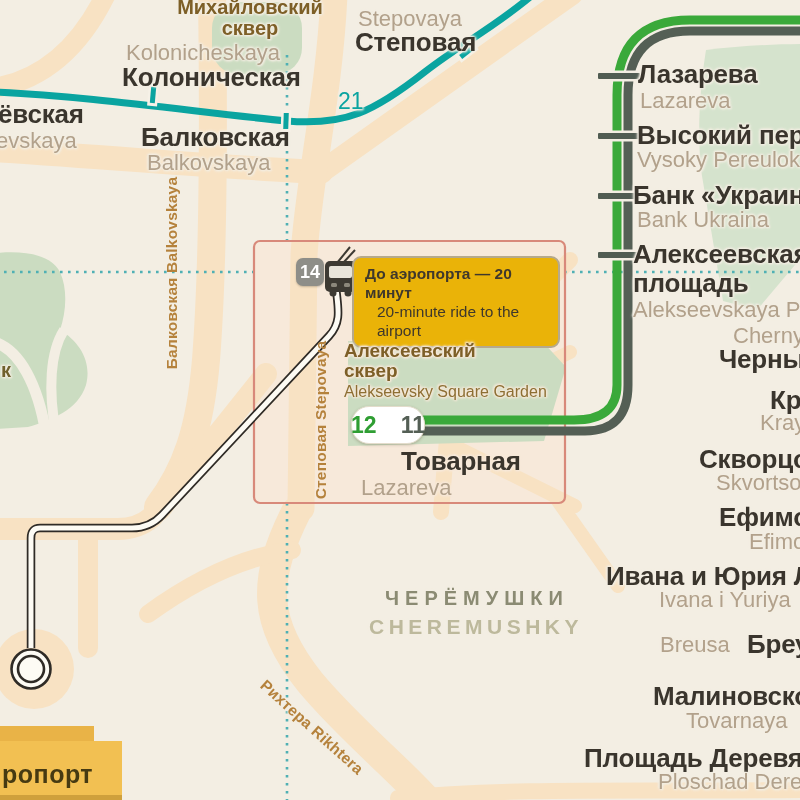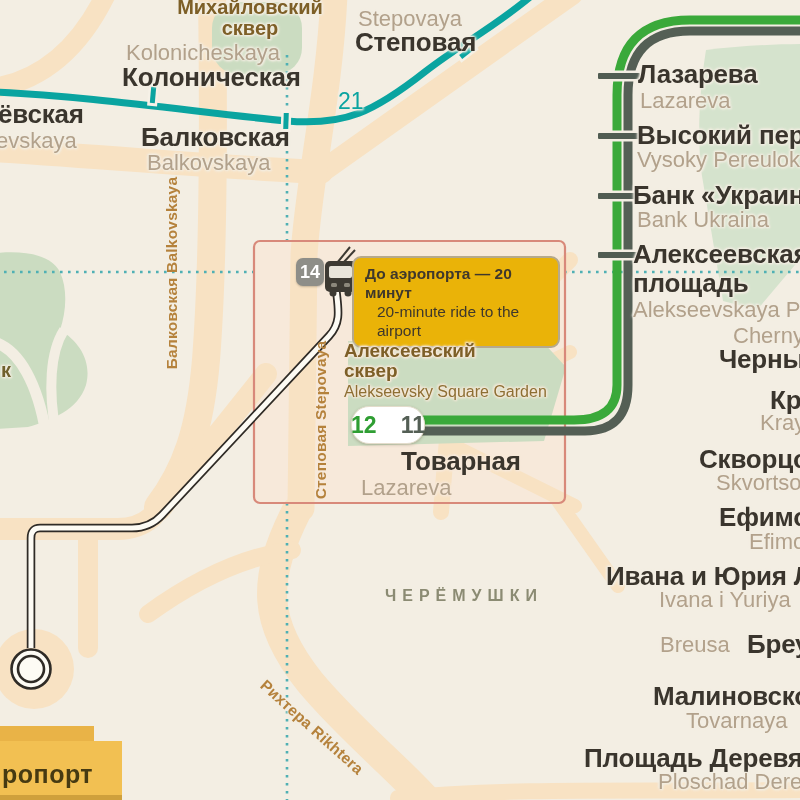--- a/index.html
+++ b/index.html
@@ -9,21 +9,21 @@
   .main{font-size:26px;font-weight:600;color:#3a352d;letter-spacing:-0.2px;}
   .tr{font-size:22px;font-weight:400;color:#b2a18b;}
   .halo{text-shadow:0 0 3px #f3eee3,0 0 3px #f3eee3,0 0 4px #f3eee3,1px 1px 2px #f3eee3,-1px -1px 2px #f3eee3;}
   .halo-box{text-shadow:0 0 3px #f7e9da,0 0 3px #f7e9da,0 0 4px #f7e9da,1px 1px 2px #f7e9da,-1px -1px 2px #f7e9da;}
   .wrap{white-space:normal;width:190px;}
   .street{font-size:15.5px;font-weight:600;color:#b5823c;letter-spacing:0.2px;}
   .rot{transform:translate(-50%,-50%) rotate(-90deg);}
   .parklabel{font-size:19px;font-weight:600;color:#7d5f27;line-height:1.05;}
   .parklabel-tr{font-size:16px;font-weight:400;color:#8d6f33;margin-top:3px;}
   .route-num{font-size:23px;font-weight:400;color:#0aa4a0;}
-  .district-ru{font-size:16px;font-weight:600;letter-spacing:6px;color:#8b8b73;}
+  .district-ru{font-size:20px;font-weight:600;letter-spacing:6px;color:#8b8b73;}
   .district-en{font-size:21px;font-weight:600;letter-spacing:4.5px;color:#bdb99c;}
   .badge14{position:absolute;left:296px;top:258px;width:28px;height:28px;border-radius:7px;
      background:#8e8e88;color:#fff;font-size:18px;font-weight:700;display:flex;align-items:center;
      justify-content:center;box-shadow:0 1px 2px rgba(80,70,50,.3);}
   .pill{position:absolute;left:351px;top:406px;width:72px;height:36px;border-radius:18px;background:#ffffff;
      border:1px solid #e3dccb;box-shadow:0 1px 3px rgba(90,75,50,.3);display:flex;align-items:center;
      justify-content:center;gap:24px;font-size:23px;font-weight:700;}
   .pill .n12{color:#2f9e33;} .pill .n11{color:#545f55;}
   .tooltip{position:absolute;left:352px;top:256px;width:182px;padding:6px 11px;border:2px solid #b6a98c;
      border-radius:9px;background:#eab308;color:#3f382c;font-size:15.5px;line-height:19px;}
@@ -174,20 +174,21 @@
 <div class="lbl tr halo" style="left:658px;top:770px;">Ploschad Derevyan</div>
 
 <div class="lbl halo" style="left:177px;top:-3px;width:146px;text-align:center;font-size:20px;font-weight:600;color:#7d5f27;line-height:1.05;">
   <div>Михайловский</div>
   <div>сквер</div>
 </div>
 
 <div class="lbl frag-k halo" style="left:1px;top:359px;">к</div>
 
 <div class="lbl district-ru halo" style="left:385px;top:587px;">ЧЕРЁМУШКИ</div>
+<div class="lbl district-en halo" style="left:369px;top:615px;">CHEREMUSHKY</div>
 
 <div class="lbl street rot" style="left:172px;top:273px;">
   <span>Балковская</span> <span>Balkovskaya</span>
 </div>
 <div class="lbl street rot" style="left:321px;top:420px;">
   <span>Степовая</span> <span>Stepovaya</span>
 </div>
 <div class="lbl street halo" style="left:312px;top:727px;transform:translate(-50%,-50%) rotate(42deg);">
   <span>Рихтера</span> <span>Rikhtera</span>
 </div>

